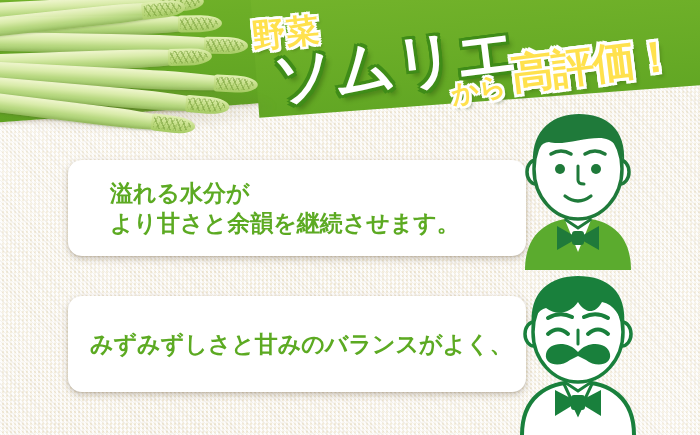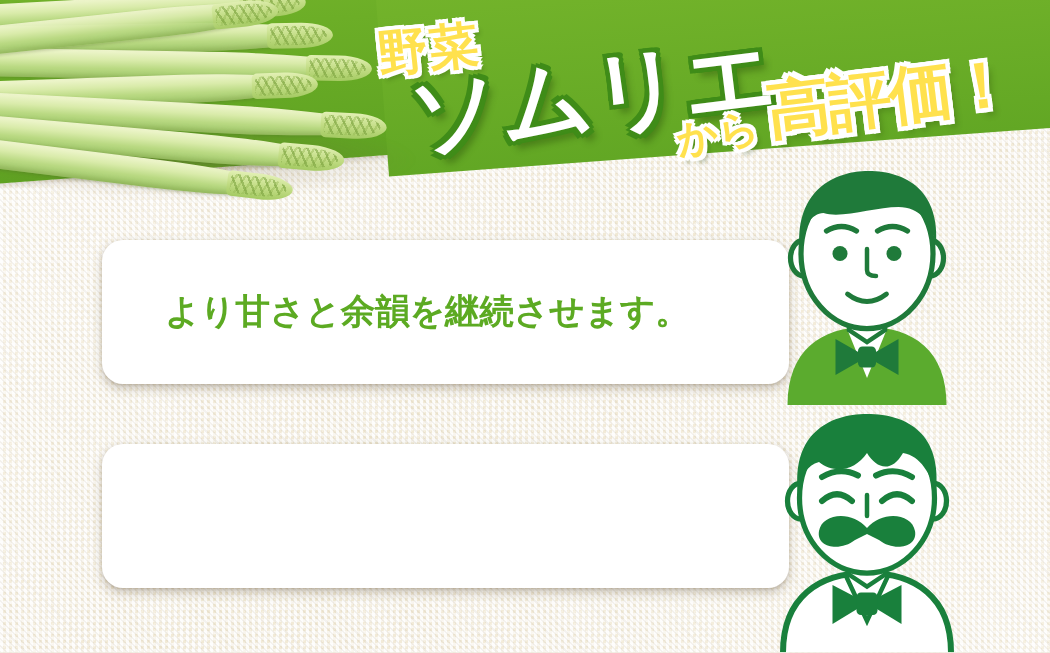--- a/index.html
+++ b/index.html
@@ -224,20 +224,21 @@
         <span class="aspara-tip"></span>
       </div>
   </div>
 
   <div class="band-text yasai">野菜</div>
   <div class="band-text sommelier">ソムリエ</div>
   <div class="band-text kara">から</div>
   <div class="band-text kouhyouka">高評価！</div>
 
   <div class="bubble bubble-1">
+    <div class="bubble-line">溢れる水分が</div>
     <div class="bubble-line">より甘さと余韻を継続させます。</div>
   </div>
 
   <div class="figure fig-1">
     <svg width="150" height="158" viewBox="0 0 150 158">
 
       <path d="M22 158 C22 122 44 106 75 106 C106 106 128 122 128 158 Z" fill="#5bab2e"></path>
 
       <path d="M62 108 L75 140 L88 108 L75 102 Z" fill="#ffffff"></path>
 
@@ -260,20 +261,21 @@
 
       <path d="M62 84 q13 10 26 0" stroke="#1f7a3a" stroke-width="3.2" fill="none" stroke-linecap="round"></path>
 
       <path d="M75 126 L54 114 L54 138 Z" fill="#1f7a3a"></path>
       <path d="M75 126 L96 114 L96 138 Z" fill="#1f7a3a"></path>
       <rect x="69" y="119" width="12" height="14" rx="3" fill="#1f7a3a"></rect>
     </svg>
   </div>
 
   <div class="bubble bubble-2">
+    <div class="bubble-line">みずみずしさと甘みのバランスがよく、</div>
   </div>
 
   <div class="figure fig-2">
     <svg width="160" height="163" viewBox="0 0 160 163">
 
       <path d="M24 163 C24 126 48 110 80 110 C112 110 136 126 136 163" fill="#ffffff" stroke="#19803c" stroke-width="4"></path>
 
       <path d="M66 112 L80 142 L94 112 L80 106 Z" fill="#ffffff" stroke="#19803c" stroke-width="3"></path>
 
       <path d="M68 95 h24 v16 l-12 8 -12 -8 z" fill="#ffffff" stroke="#19803c" stroke-width="3"></path>

